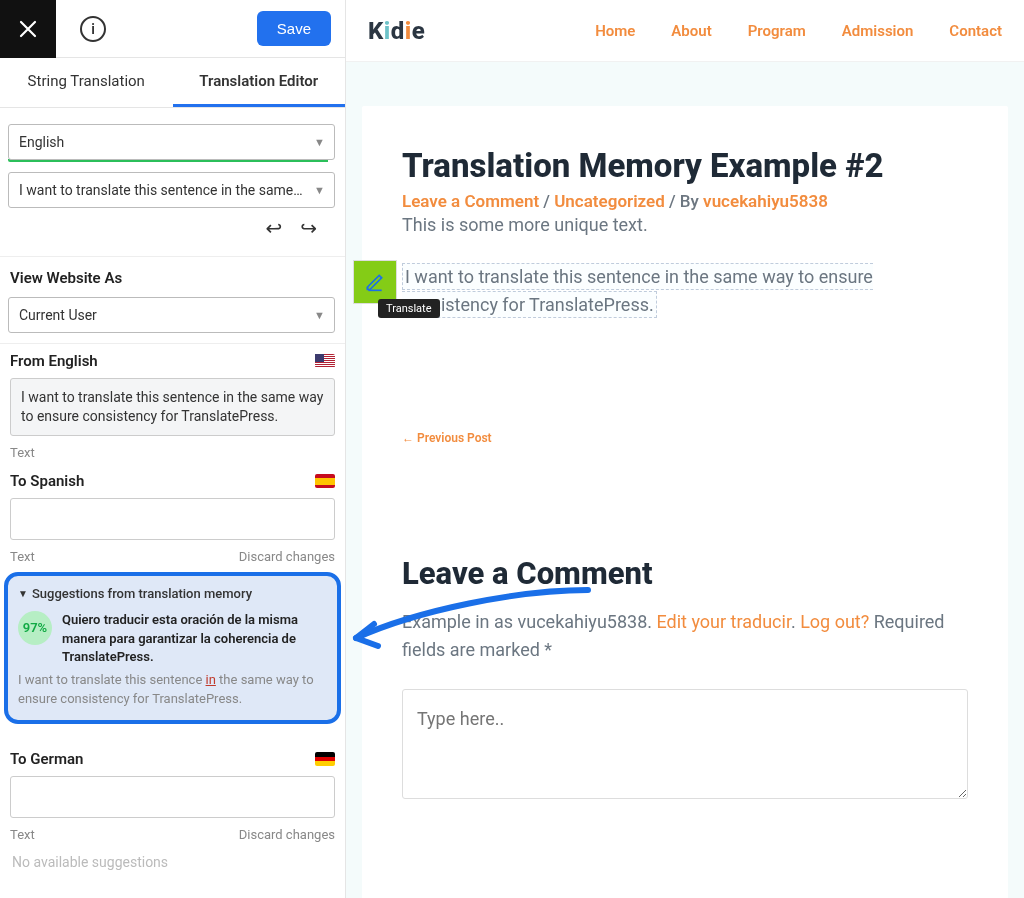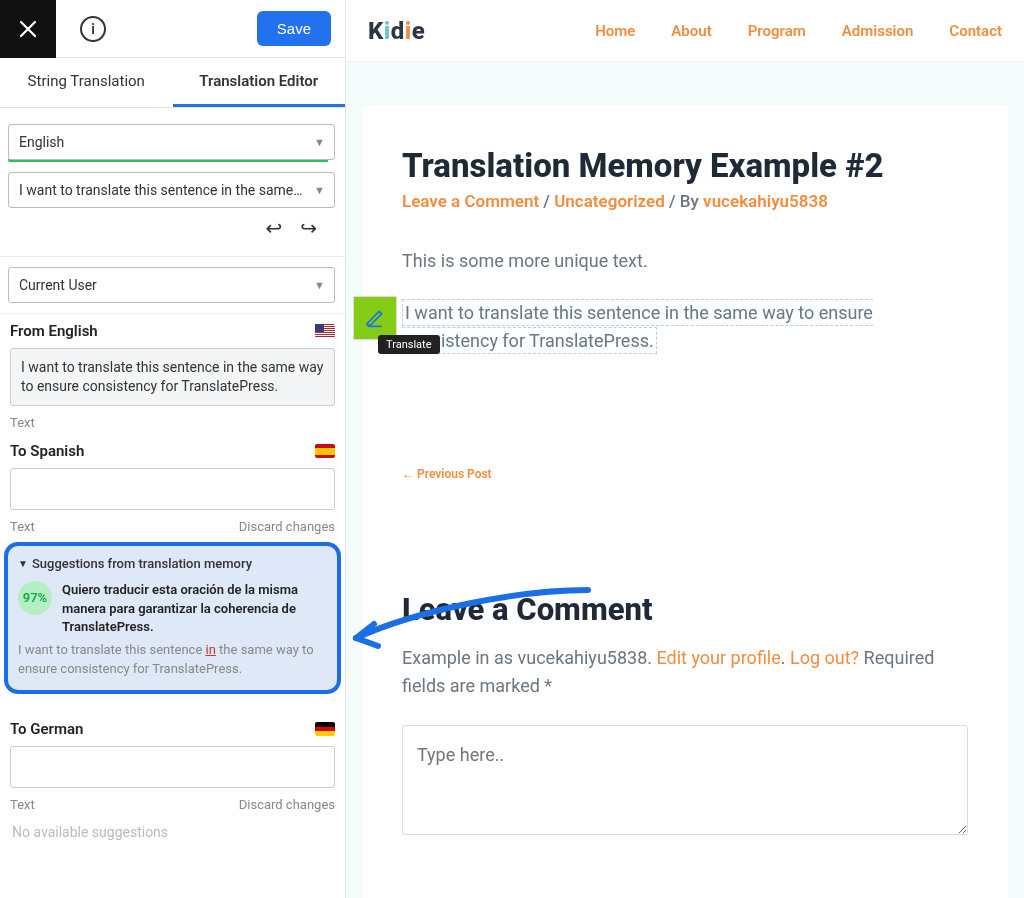--- a/index.html
+++ b/index.html
@@ -50,21 +50,21 @@
   .logo { font-size:24px; font-weight:800; letter-spacing:0.5px;}
   .logo .kd1 { color:#2b3642;} .logo .kd2 { color:#6dc2c8;} .logo .kd3 { color:#2b3642;} .logo .kd4 { color:#f28c3e;} .logo .kd5 { color:#2b3642;}
   .nav { margin-left:auto; display:flex; gap:36px; font-size:15px; font-weight:600;}
   .nav a { color:#f28c3e; text-decoration:none; cursor:pointer;}
   .content { padding:28px 0 0 0; position:relative;}
   .card { background:#fff; margin:16px 16px 0 16px; border-radius:2px; padding:40px 40px 0 40px; min-height:800px;}
   .post-title { font-size:33px; font-weight:800; color:#1f2a36; margin-bottom:6px;}
   .metaline { font-size:17px; font-weight:600; margin-top:6px;}
   .metaline a { color:#f28c3e; text-decoration:none;}
   .metaline .sep, .metaline .by { color:#6c7680; font-weight:500;}
-  .bodytxt { font-size:18px; color:#6b7681; margin-top:36px; line-height:1.55;}
+  .bodytxt { font-size:18px; color:#6b7681; line-height:1.55;}
   .hl { border:1px dashed rgba(20,60,120,0.25); background:#fbfeff; padding:2px 2px; display:inline;}
   .sentence-wrap { margin-top:24px; position:relative;}
   .trans-badge { position:absolute; left:-49px; top:-3px; display:flex; align-items:flex-start;}
   .pencil { width:44px; height:44px; background:#84cc16; border:1px solid #ddd; display:flex; align-items:center; justify-content:center; position:relative;}
   .pencil svg { width:20px; height:20px;}
   .tooltip { position:absolute; left:24px; top:38px; transform:none; background:#222; color:#fff; font-size:11px; padding:3px 8px; border-radius:3px; white-space:nowrap;}
   .prevpost { margin-top:112px; font-size:12px; font-weight:600;}
   .prevpost a { color:#f28c3e; text-decoration:none;}
   .comment-sec { margin-top:110px;}
   .comment-title { font-size:31px; font-weight:800; color:#1f2a36;}
@@ -107,20 +107,21 @@
         <div class="select">I want to translate this sentence in the same way t…</div>
         <span class="caret">▼</span>
       </div>
       <div class="arrows-row">
         <span>↩</span>
         <span>↪</span>
       </div>
     </div>
 
     <div class="section">
+      <div class="label">View Website As</div>
       <div class="select-wrap">
         <div class="select">Current User</div>
         <span class="caret">▼</span>
       </div>
     </div>
 
     <div class="fieldrow" style="border-bottom:none;padding-bottom:4px;">
       <div class="fieldhead">
         <span class="lbl">From English</span>
         <span class="flag us"></span>
@@ -200,21 +201,21 @@
                 </svg>
               <div class="tooltip">Translate</div>
             </div>
           </div>
           <span class="bodytxt hl" style="margin-top:0;">I want to translate this sentence in the same way to ensure consistency for TranslatePress.</span>
         </div>
         <div class="prevpost"><a>← Previous Post</a></div>
         <div class="comment-sec">
           <div class="comment-title">Leave a Comment</div>
           <div class="comment-meta">
-            <span>Example in as vucekahiyu5838. </span><a>Edit your profile</a><span>. </span><a>Log out?</a><span> Required fields are marked *</span>
+            <span>Example in as vucekahiyu5838. </span><a>Edit your traducir</a><span>. </span><a>Log out?</a><span> Required fields are marked *</span>
           </div>
           <textarea class="ctextarea" placeholder="Type here.." style=""></textarea>
         </div>
       </div>
     </div>
   </div>
 </div>
 
 <svg class="arrow-ann" viewBox="0 0 260 80">
   <path d="M250 10 C 180 10, 80 30, 18 58" stroke="#1a6fe8" stroke-width="6" fill="none" stroke-linecap="round"></path>

